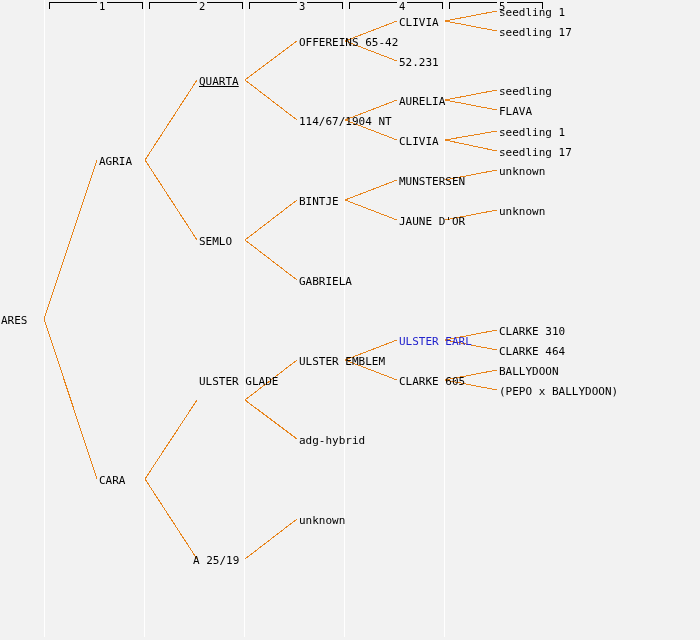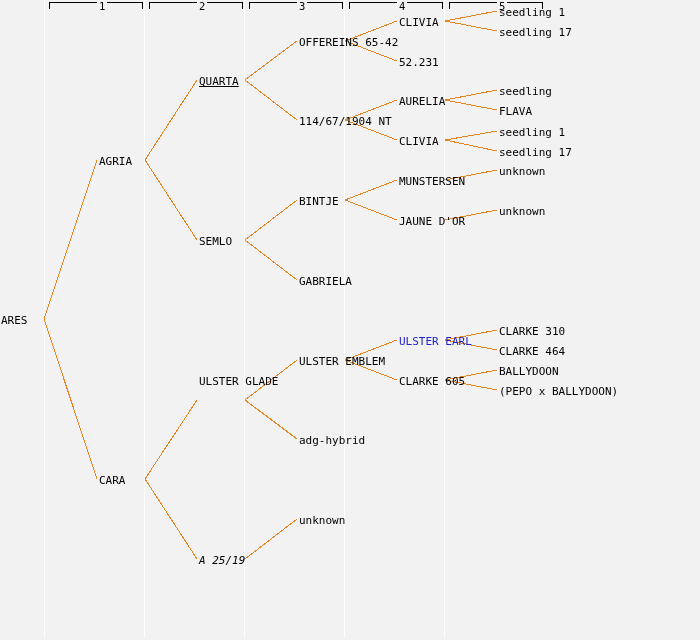--- a/index.html
+++ b/index.html
@@ -80,21 +80,21 @@
       <line x1="245" y1="559" x2="297" y2="519" stroke="#e8841b"></line>
     </svg>
 
   <div id="nodes">
       <span class="node" style="left: 1px; top: 315px;">ARES</span>
       <span class="node" style="left: 99px; top: 156px;">AGRIA</span>
       <span class="node" style="left: 99px; top: 475px;">CARA</span>
       <span class="node" style="left: 199px; top: 76px; text-decoration: underline;">QUARTA</span>
       <span class="node" style="left: 199px; top: 236px;">SEMLO</span>
       <span class="node" style="left: 199px; top: 376px;">ULSTER GLADE</span>
-      <span class="node" style="left: 199px; top: 555px; font-style: italic;">A 25/19</span>
+      <span class="node" style="left: 193px; top: 555px;">A 25/19</span>
       <span class="node" style="left: 299px; top: 37px;">OFFEREINS 65-42</span>
       <span class="node" style="left: 299px; top: 116px;">114/67/1904 NT</span>
       <span class="node" style="left: 299px; top: 196px;">BINTJE</span>
       <span class="node" style="left: 299px; top: 276px;">GABRIELA</span>
       <span class="node" style="left: 299px; top: 356px;">ULSTER EMBLEM</span>
       <span class="node" style="left: 299px; top: 435px;">adg-hybrid</span>
       <span class="node" style="left: 299px; top: 515px;">unknown</span>
       <span class="node" style="left: 399px; top: 17px;">CLIVIA</span>
       <span class="node" style="left: 399px; top: 57px;">52.231</span>
       <span class="node" style="left: 399px; top: 96px;">AURELIA</span>

